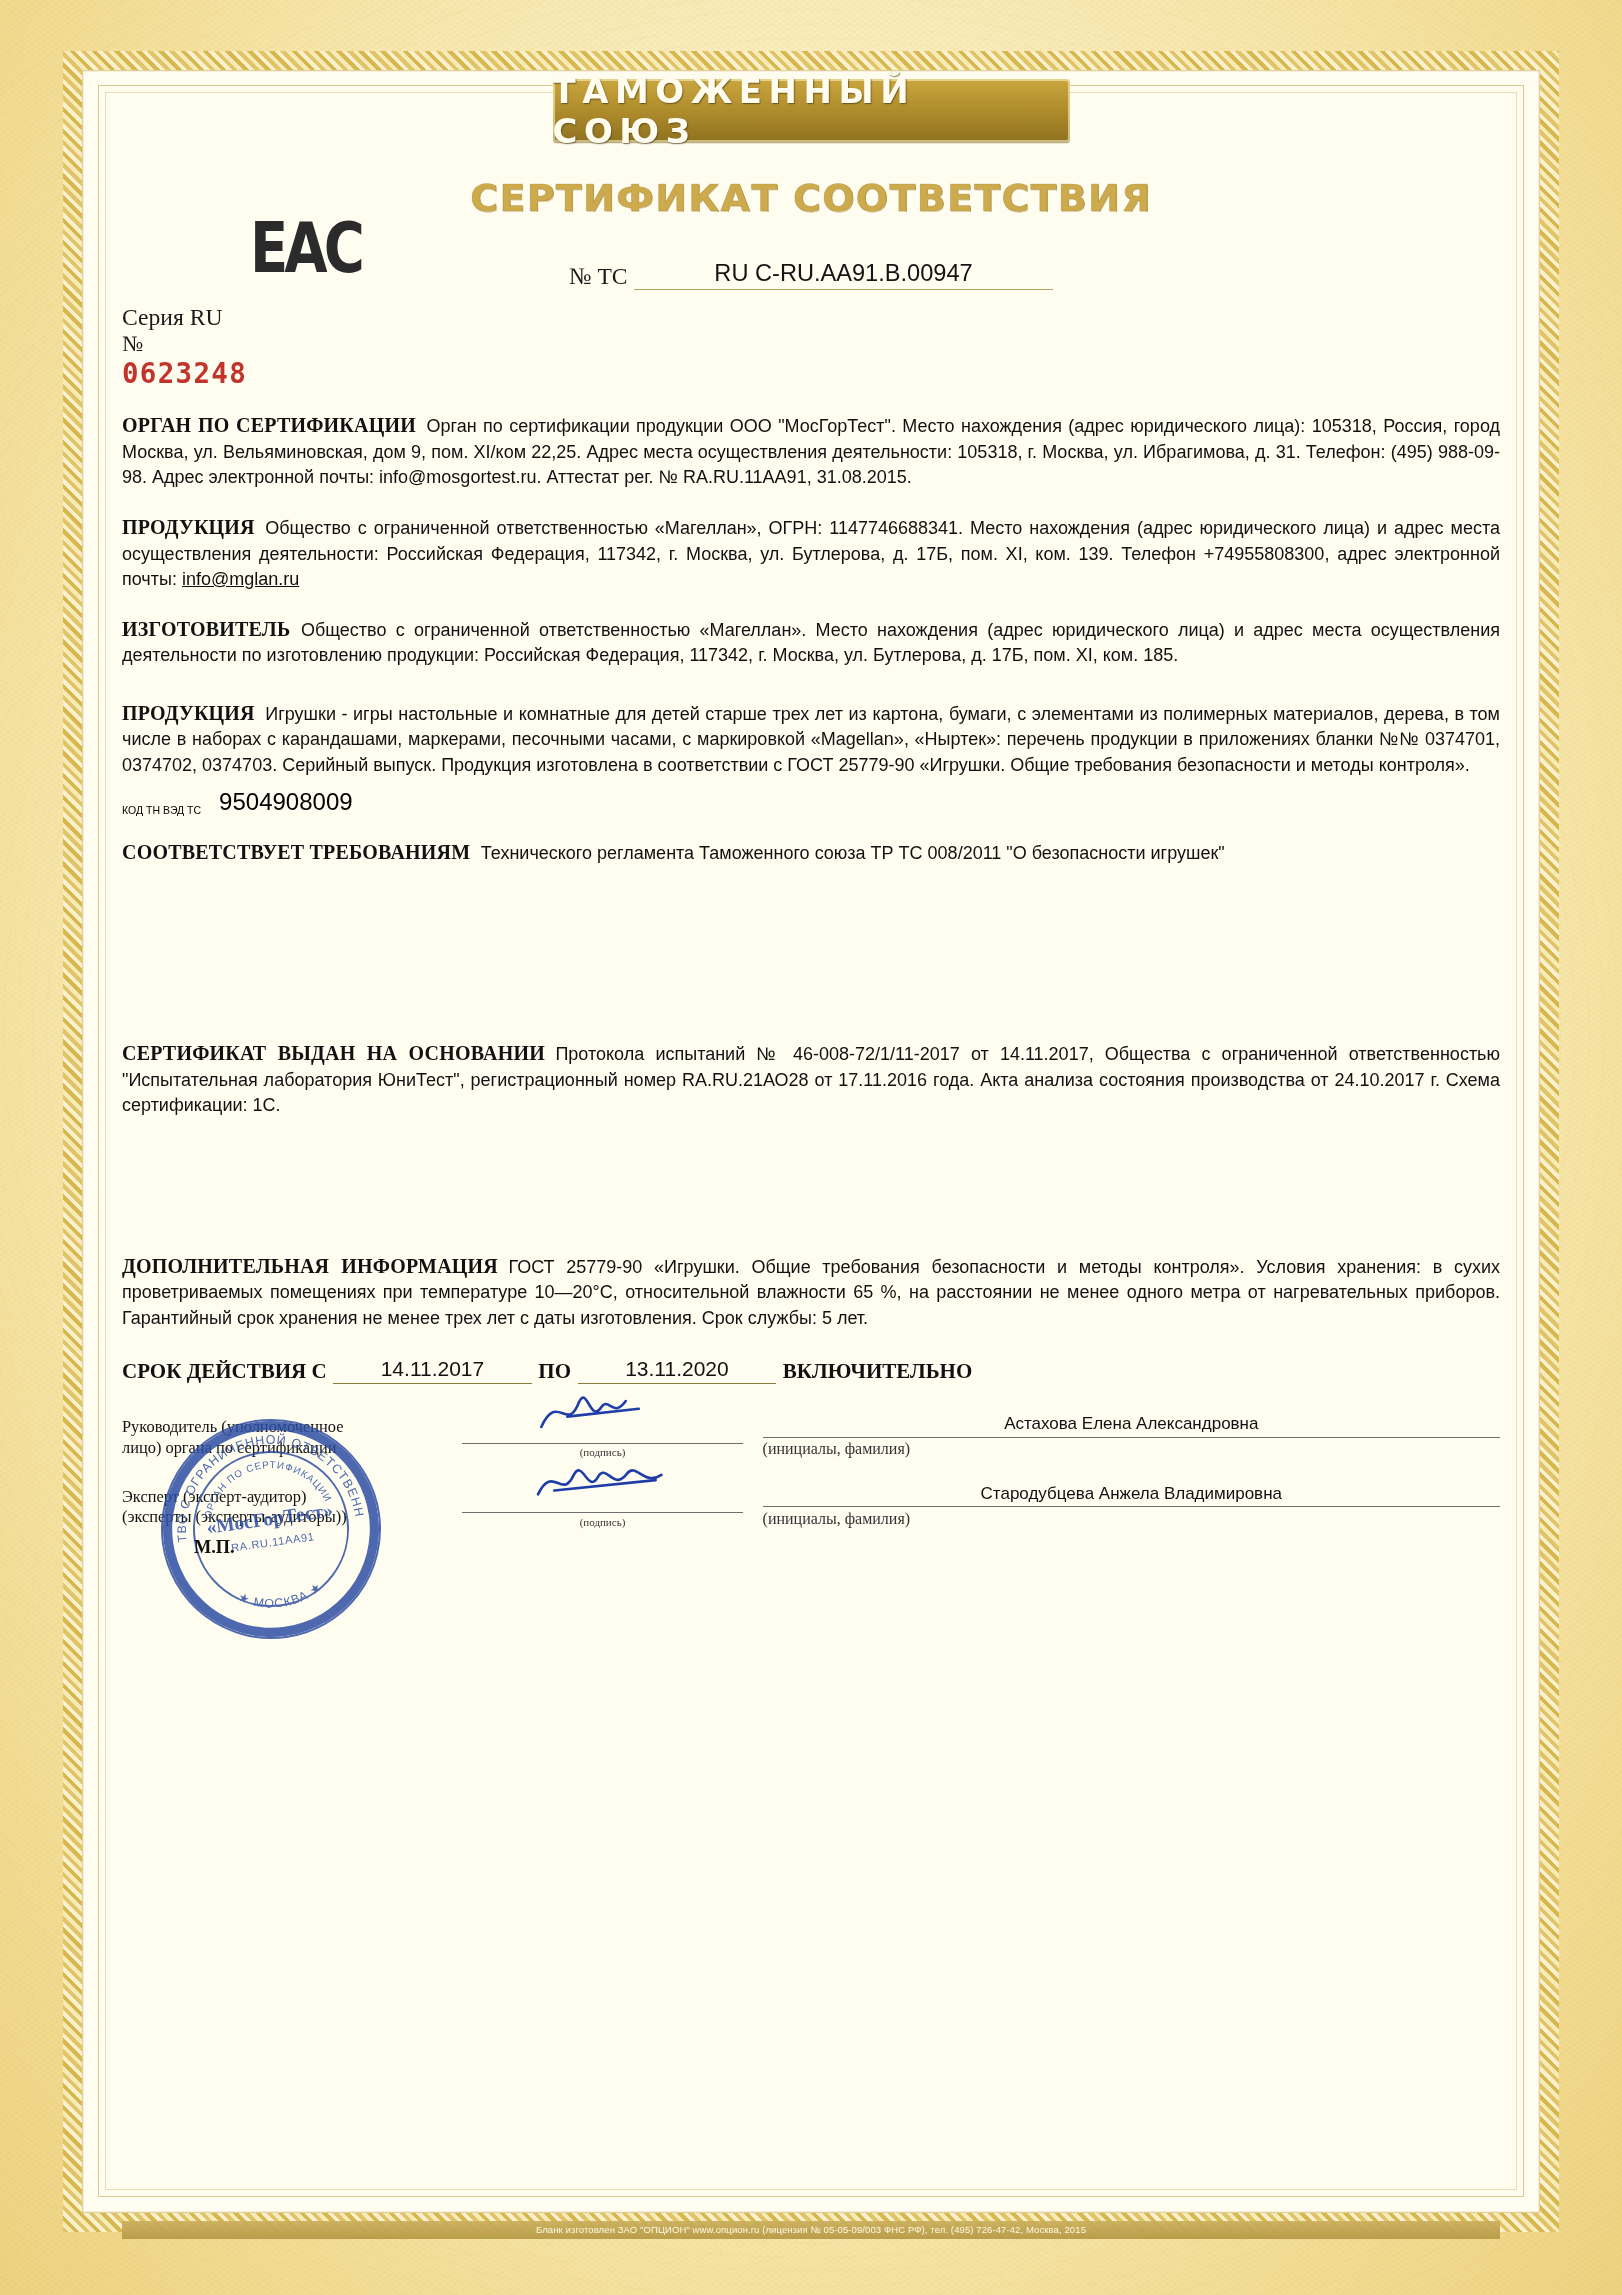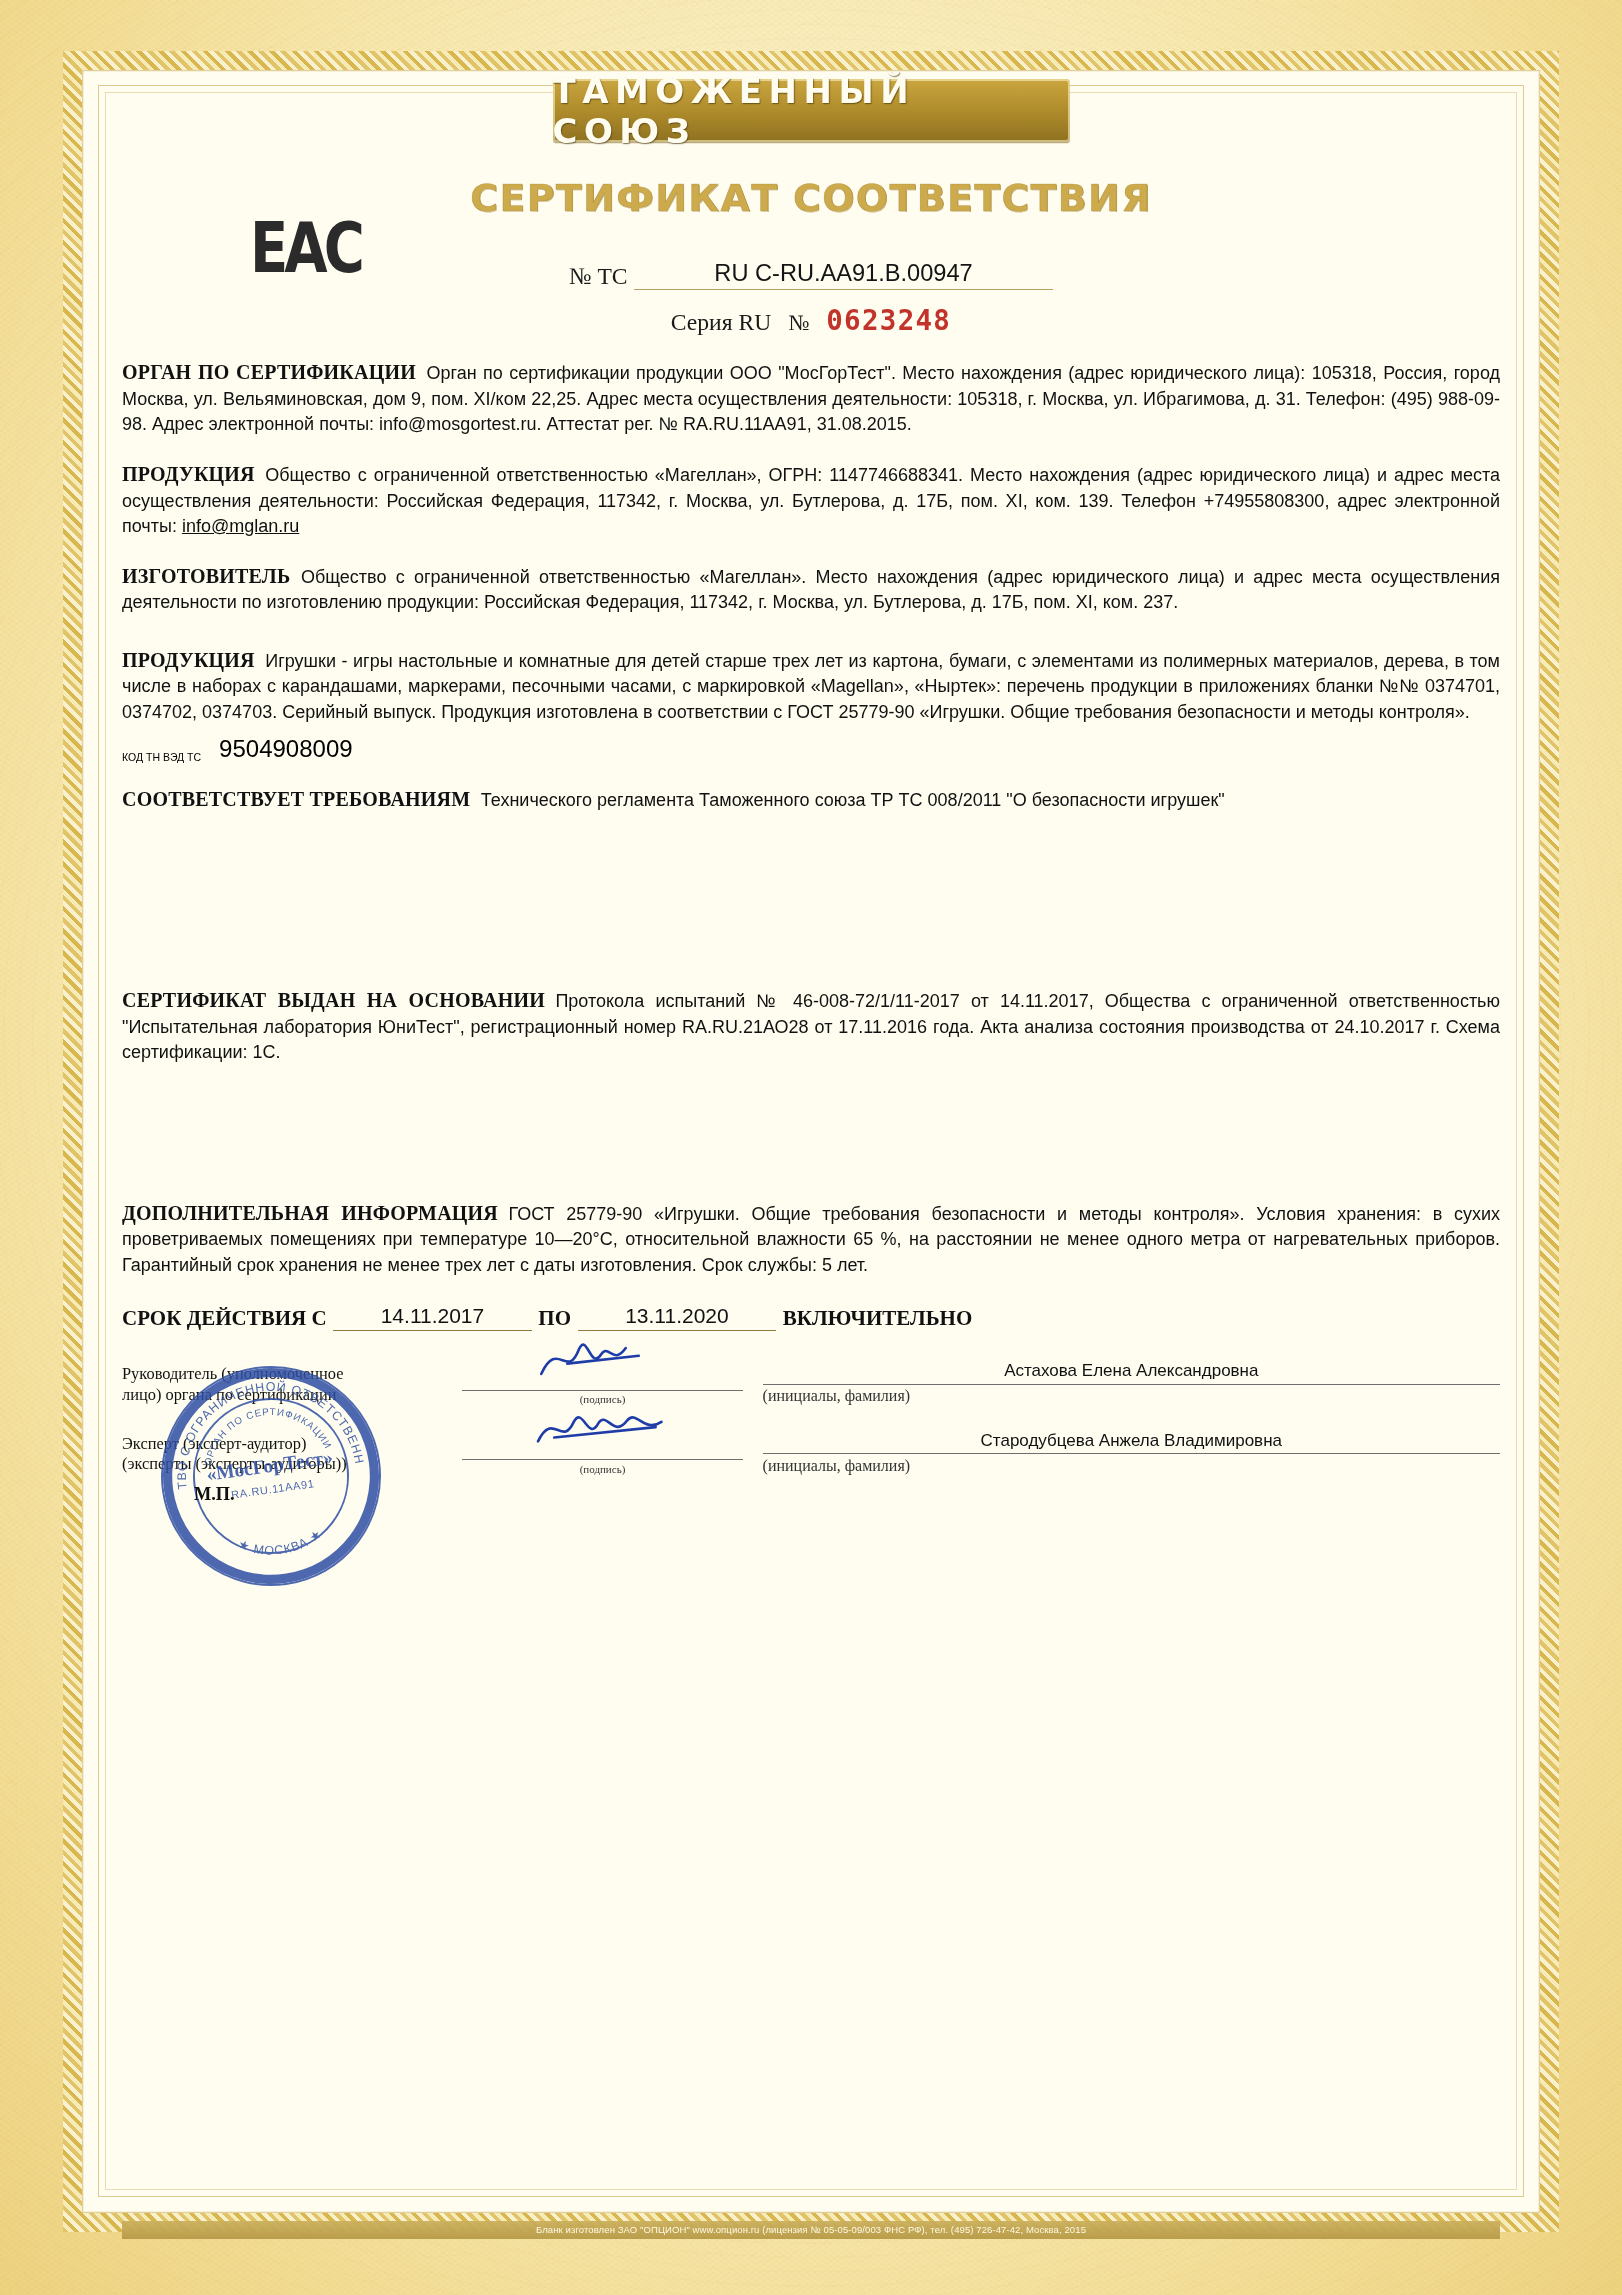--- a/index.html
+++ b/index.html
@@ -136,22 +136,22 @@
     font-size: 23.6px;
     font-family: "Liberation Sans", sans-serif;
     color: #141414;
     padding-bottom: 2px;
   }
 
   .ser-row {
     margin-top: 14.4px;
     display: flex;
     align-items: baseline;
-    justify-content: center;
-    gap: 17px;
+    justify-content: flex-end;
+    flex-direction: column;
   }
   .ser-label {
     font-family: "Liberation Serif", serif;
     font-size: 23.6px;
     color: #1a1a1a;
   }
   .ser-no {
     font-family: "Liberation Serif", serif;
     font-size: 22px;
     color: #1a1a1a;
@@ -395,21 +395,21 @@
 
     <div class="section">
       <span class="lead">ОРГАН ПО СЕРТИФИКАЦИИ</span><span class="body">Орган по сертификации продукции ООО "МосГорТест". Место нахождения (адрес юридического лица): 105318, Россия, город Москва, ул. Вельяминовская, дом 9, пом. XI/ком 22,25. Адрес места осуществления деятельности: 105318, г. Москва, ул. Ибрагимова, д. 31. Телефон: (495) 988-09-98. Адрес электронной почты: info@mosgortest.ru. Аттестат рег. № RA.RU.11АА91, 31.08.2015.</span>
     </div>
 
     <div class="section">
       <span class="lead">ПРОДУКЦИЯ</span><span class="body">Общество с ограниченной ответственностью «Магеллан», ОГРН: 1147746688341. Место нахождения (адрес юридического лица) и адрес места осуществления деятельности: Российская Федерация, 117342, г. Москва, ул. Бутлерова, д. 17Б, пом. XI, ком. 139. Телефон +74955808300, адрес электронной почты: </span><a class="mail" href="#">info@mglan.ru</a>
     </div>
 
     <div class="section">
-      <span class="lead">ИЗГОТОВИТЕЛЬ</span><span class="body">Общество с ограниченной ответственностью «Магеллан». Место нахождения (адрес юридического лица) и адрес места осуществления деятельности по изготовлению продукции: Российская Федерация, 117342, г. Москва, ул. Бутлерова, д. 17Б, пом. XI, ком. 237.</span>
+      <span class="lead">ИЗГОТОВИТЕЛЬ</span><span class="body">Общество с ограниченной ответственностью «Магеллан». Место нахождения (адрес юридического лица) и адрес места осуществления деятельности по изготовлению продукции: Российская Федерация, 117342, г. Москва, ул. Бутлерова, д. 17Б, пом. XI, ком. 185.</span>
     </div>
 
     <div class="section" style="margin-top:30px">
       <span class="lead">ПРОДУКЦИЯ</span><span class="body">Игрушки - игры настольные и комнатные для детей старше трех лет из картона, бумаги, с элементами из полимерных материалов, дерева, в том числе в наборах с карандашами, маркерами, песочными часами, с маркировкой «Magellan», «Ныртек»: перечень продукции в приложениях бланки №№ 0374701, 0374702, 0374703. Серийный выпуск. Продукция изготовлена в соответствии с ГОСТ 25779-90 «Игрушки. Общие требования безопасности и методы контроля».</span>
     </div>
 
     <div class="kod-row">
       <span class="lead">КОД ТН ВЭД ТС</span>
       <span class="kod-val">9504908009</span>
     </div>

